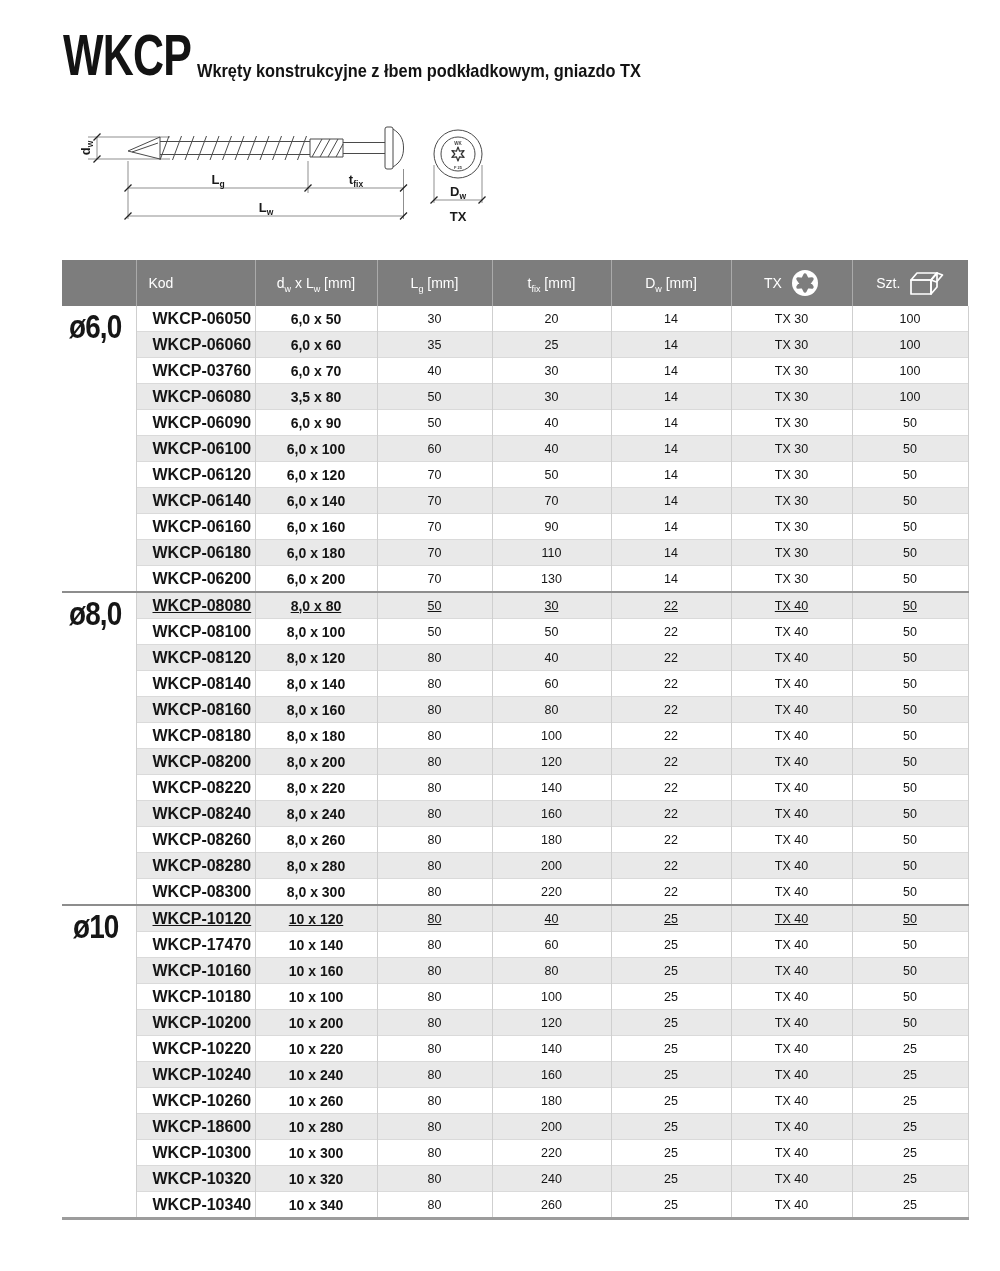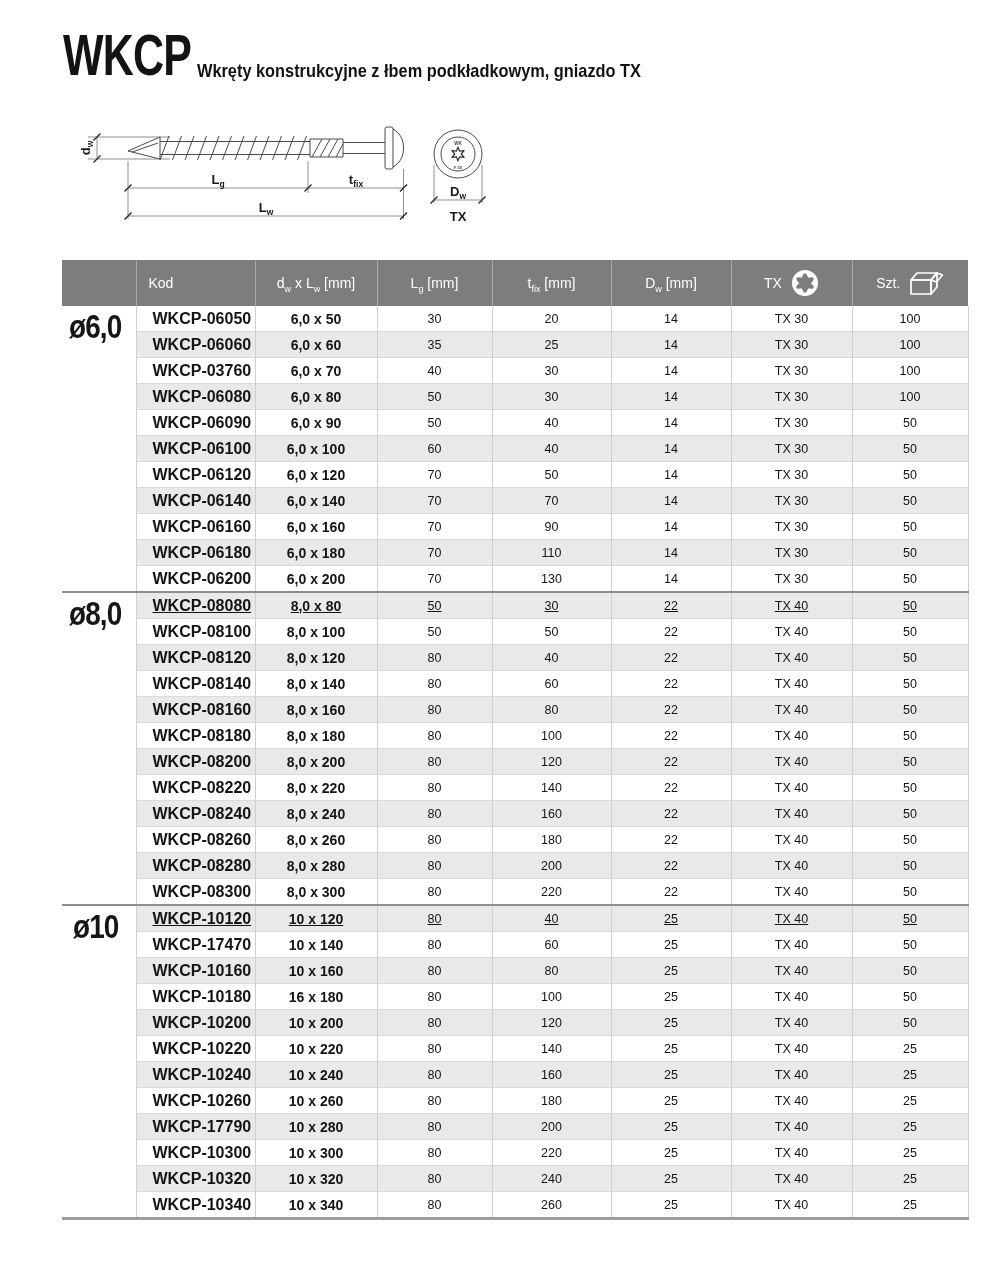--- a/index.html
+++ b/index.html
@@ -162,21 +162,21 @@
           <td class="c0">WKCP-03760</td>
           <td class="c1">6,0 x 70</td>
           <td class="c2">40</td>
           <td class="c3">30</td>
           <td class="c4">14</td>
           <td class="c5">TX 30</td>
           <td class="c6">100</td>
         </tr>
         <tr class="alt">
           <td class="c0">WKCP-06080</td>
-          <td class="c1">6,0 x 80</td>
+          <td class="c1">3,5 x 80</td>
           <td class="c2">50</td>
           <td class="c3">30</td>
           <td class="c4">14</td>
           <td class="c5">TX 30</td>
           <td class="c6">100</td>
         </tr>
         <tr class="">
           <td class="c0">WKCP-06090</td>
           <td class="c1">6,0 x 90</td>
           <td class="c2">50</td>
@@ -371,21 +371,21 @@
           <td class="c0">WKCP-10160</td>
           <td class="c1">10 x 160</td>
           <td class="c2">80</td>
           <td class="c3">80</td>
           <td class="c4">25</td>
           <td class="c5">TX 40</td>
           <td class="c6">50</td>
         </tr>
         <tr class="">
           <td class="c0">WKCP-10180</td>
-          <td class="c1">16 x 180</td>
+          <td class="c1">10 x 100</td>
           <td class="c2">80</td>
           <td class="c3">100</td>
           <td class="c4">25</td>
           <td class="c5">TX 40</td>
           <td class="c6">50</td>
         </tr>
         <tr class="alt">
           <td class="c0">WKCP-10200</td>
           <td class="c1">10 x 200</td>
           <td class="c2">80</td>
@@ -415,21 +415,21 @@
         <tr class="">
           <td class="c0">WKCP-10260</td>
           <td class="c1">10 x 260</td>
           <td class="c2">80</td>
           <td class="c3">180</td>
           <td class="c4">25</td>
           <td class="c5">TX 40</td>
           <td class="c6">25</td>
         </tr>
         <tr class="alt">
-          <td class="c0">WKCP-17790</td>
+          <td class="c0">WKCP-18600</td>
           <td class="c1">10 x 280</td>
           <td class="c2">80</td>
           <td class="c3">200</td>
           <td class="c4">25</td>
           <td class="c5">TX 40</td>
           <td class="c6">25</td>
         </tr>
         <tr class="">
           <td class="c0">WKCP-10300</td>
           <td class="c1">10 x 300</td>

